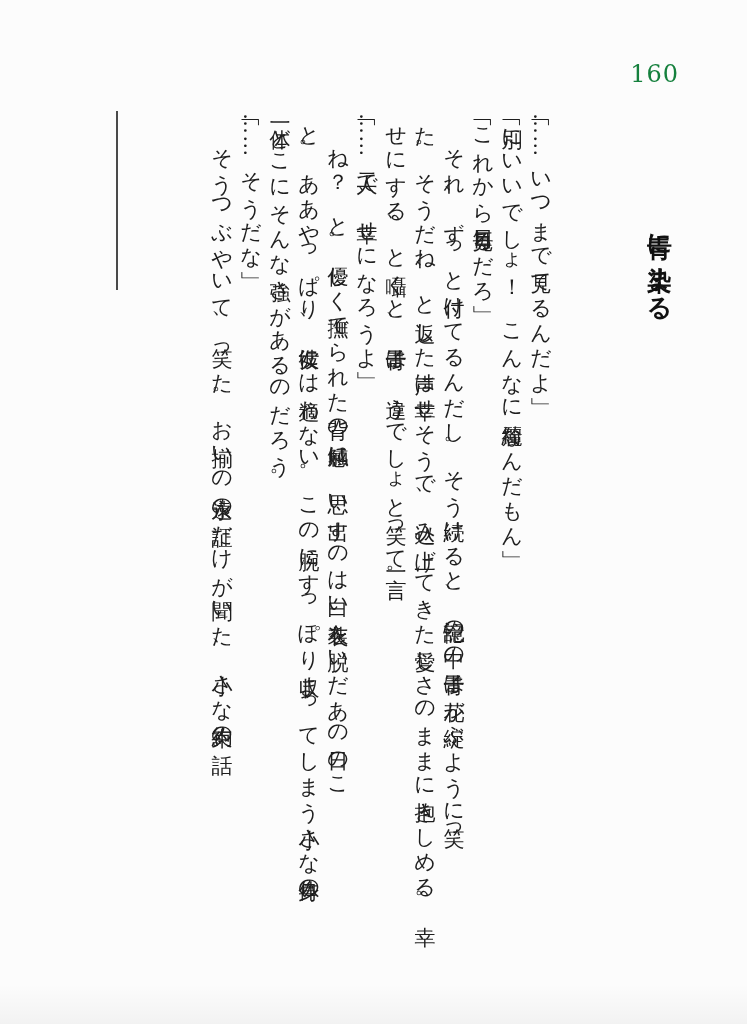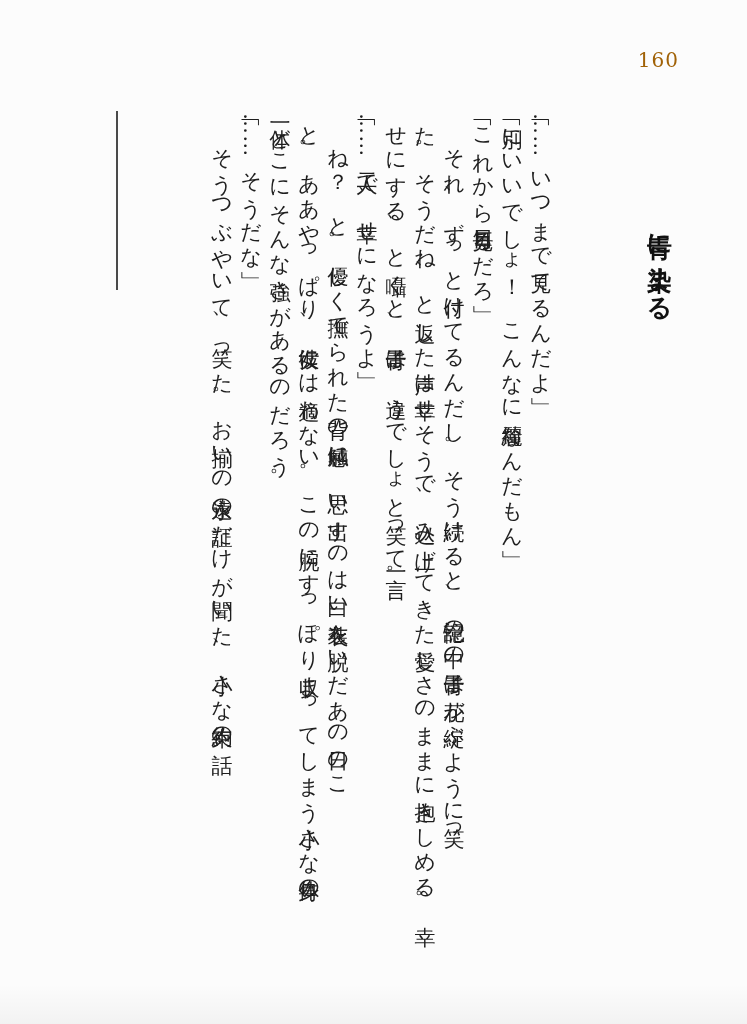--- a/index.html
+++ b/index.html
@@ -21,25 +21,25 @@
     content: "";
     position: absolute;
     left: 0; right: 0; bottom: 0;
     height: 40px;
     background: linear-gradient(to bottom, rgba(0,0,0,0), rgba(0,0,0,0.04));
     pointer-events: none;
   }
 
   .page-number {
     position: absolute;
-    top: 48px;
+    top: 60px;
     right: 68px;
-    font-size: 20px;
+    font-size: 24px;
     letter-spacing: 1px;
-    color: #a16207;
+    color: #15803d;
   }
 
   .running-title {
     position: absolute;
     top: 214px;
     right: 71px;
     writing-mode: vertical-rl;
     font-family: "DejaVu Sans", "Liberation Sans", sans-serif;
     font-weight: 700;
     font-size: 25px;

